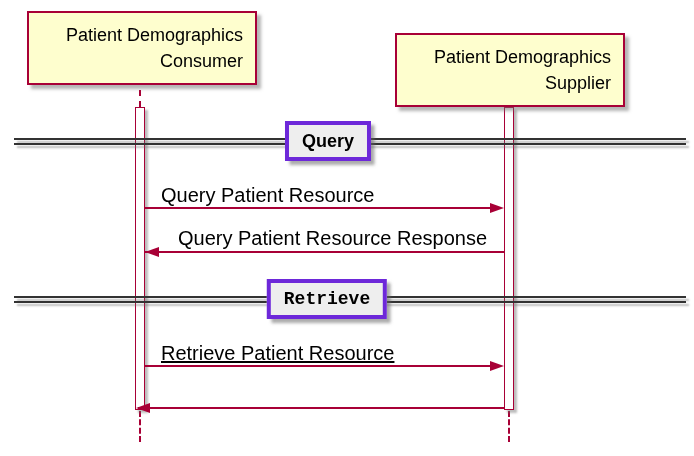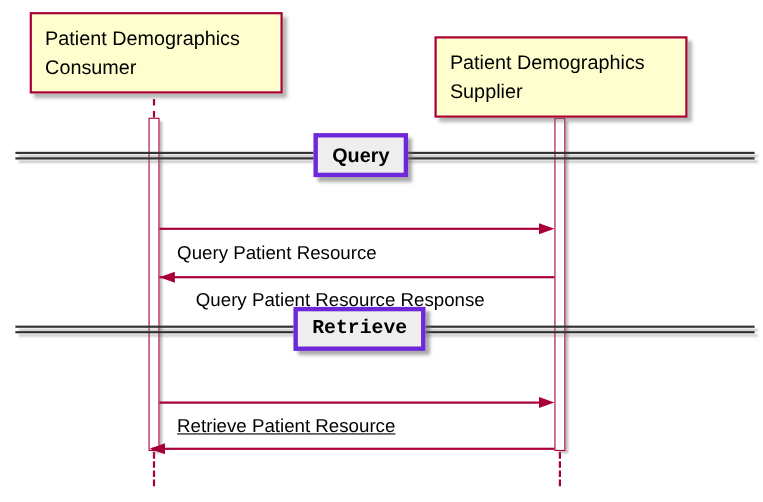--- a/index.html
+++ b/index.html
@@ -7,21 +7,21 @@
     position:relative; width:694px; height:456px; background:#ffffff;
     font-family:"Liberation Sans", sans-serif; overflow:hidden; color:#000;
   }
 
   
   .participant {
     position:absolute; width:230px; height:74px; box-sizing:border-box;
     background:#fefece; border:2px solid #a80036;
     box-shadow:4px 4px 3px rgba(110,110,110,0.5);
     display:flex; align-items:center; justify-content:center;
-    text-align:left; font-size:18px; line-height:26px; z-index:4;
+    text-align:right; font-size:18px; line-height:26px; z-index:4;
     padding:0 12px;
   }
   .p-left  { left:27px;  top:11px; }
   .p-right { left:395px; top:11px;margin-top:22px; }
 
   
   .lifeline { position:absolute; width:0; border-left:2px dashed #a80036; z-index:1; }
   .ll-ct { left:139px; top:90px;  height:17px; }
   .ll-st { left:508px; top:90px;  height:17px; }
   .ll-cb { left:139px; top:411px; height:31px; }
@@ -50,22 +50,22 @@
     background:#eeeeee; border:4px solid #6d28d9;
     box-shadow:4px 4px 3px rgba(100,100,100,0.55);
     font-weight:bold; font-size:18px; line-height:22px;
     padding:5px 13px; white-space:nowrap; z-index:5;
   }
   .db1 { left:328px; top:121px; }
   .db2 { left:327px; top:279px;font-family:Liberation Mono, monospace; }
 
   
   .msg-label {
-    position:absolute; font-size:17px; line-height:19px;
-    white-space:nowrap; z-index:6;margin-top:34px;
+    position:absolute; font-size:20px; line-height:19px;
+    white-space:nowrap; z-index:6;
   }
   .msg-line { position:absolute; height:2px; background:#a80036; z-index:6; }
   .arrowhead {
     position:absolute; width:0; height:0;
     border-top:5px solid transparent; border-bottom:5px solid transparent;
     z-index:7;
   }
   .arrow-r { border-left:14px solid #a80036; }
   .arrow-l { border-right:14px solid #a80036; }
 

